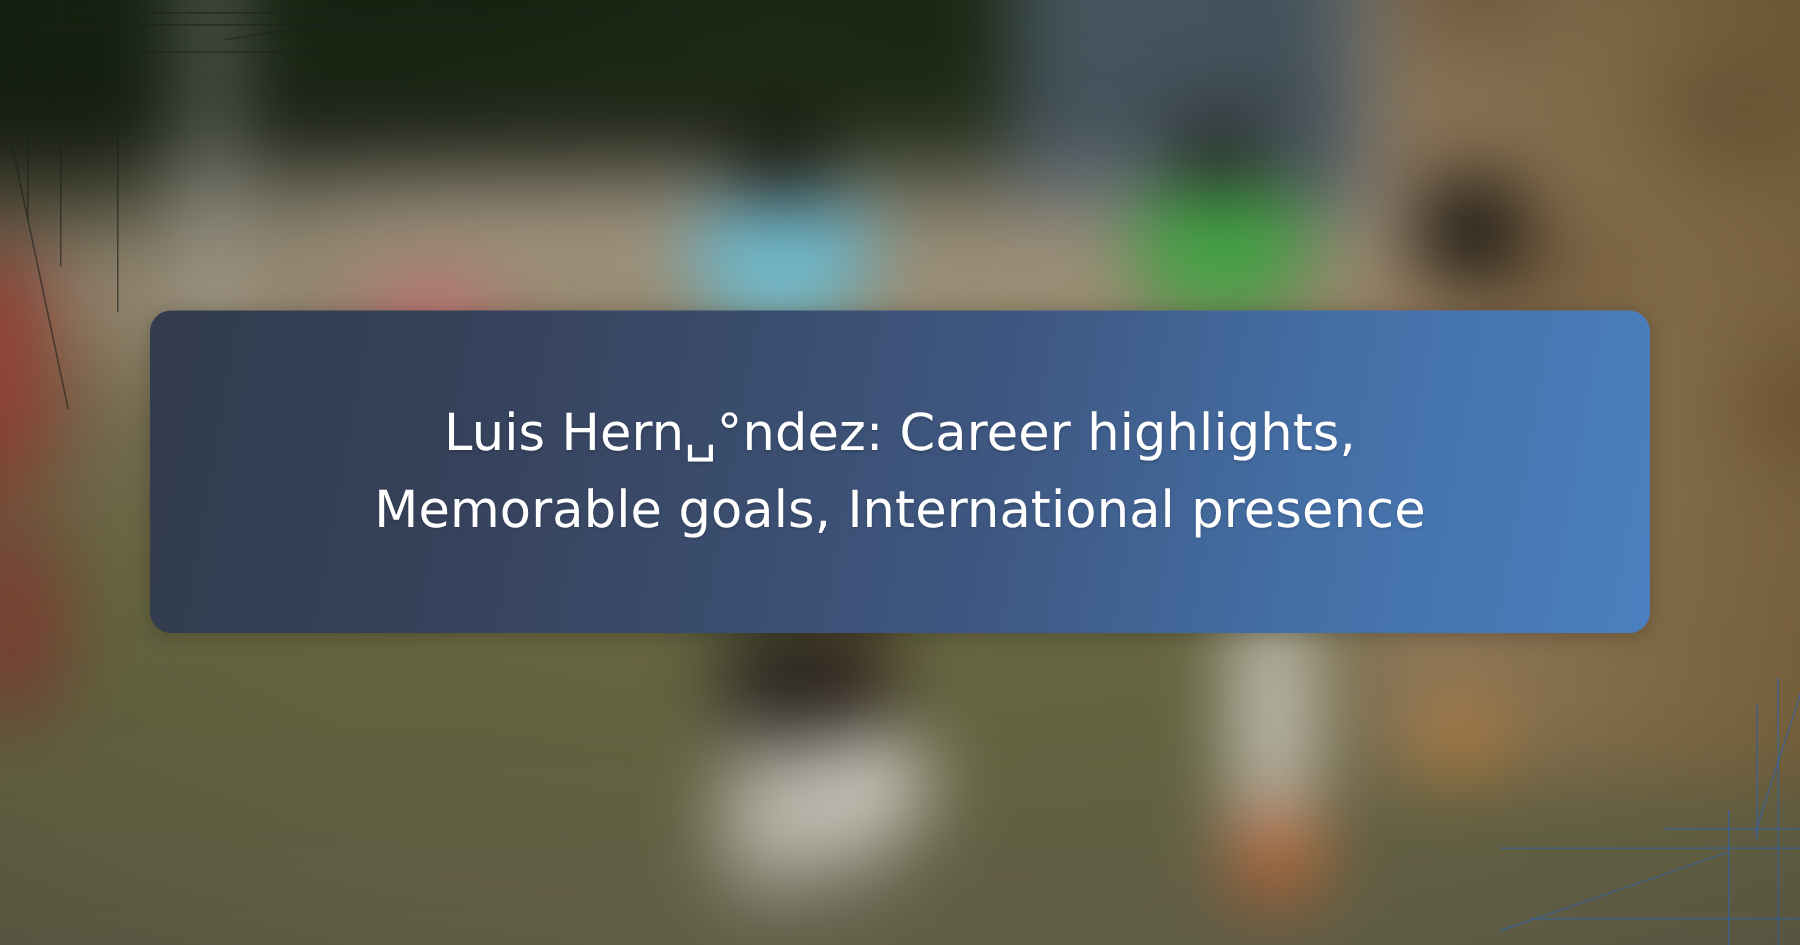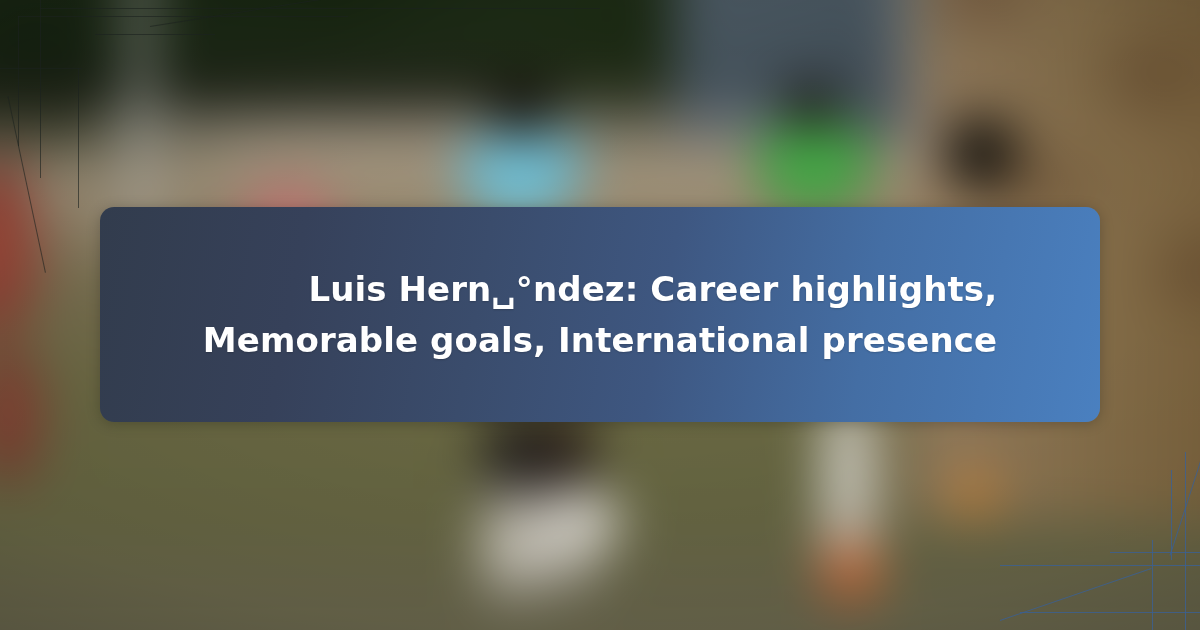--- a/index.html
+++ b/index.html
@@ -255,25 +255,25 @@
       #36415a 20%,
       #3a4c6c 38%,
       #3e5781 56%,
       #446ea4 76%,
       #4a80c0 100%);
   }
 
   .card-title {
     margin: 0;
     padding: 0 42px;
-    text-align: right;
+    text-align: center;
     color: #ffffff;
     font-size: 34px;
     line-height: 51px;
-    font-weight: 700;
+    font-weight: 400;
     letter-spacing: .1px;
     text-shadow: 0 1px 2px rgba(0,0,0,.18);
     white-space: pre-line;
   }
 </style>
 </head>
 <body>
 
 <div id="stage">
 

